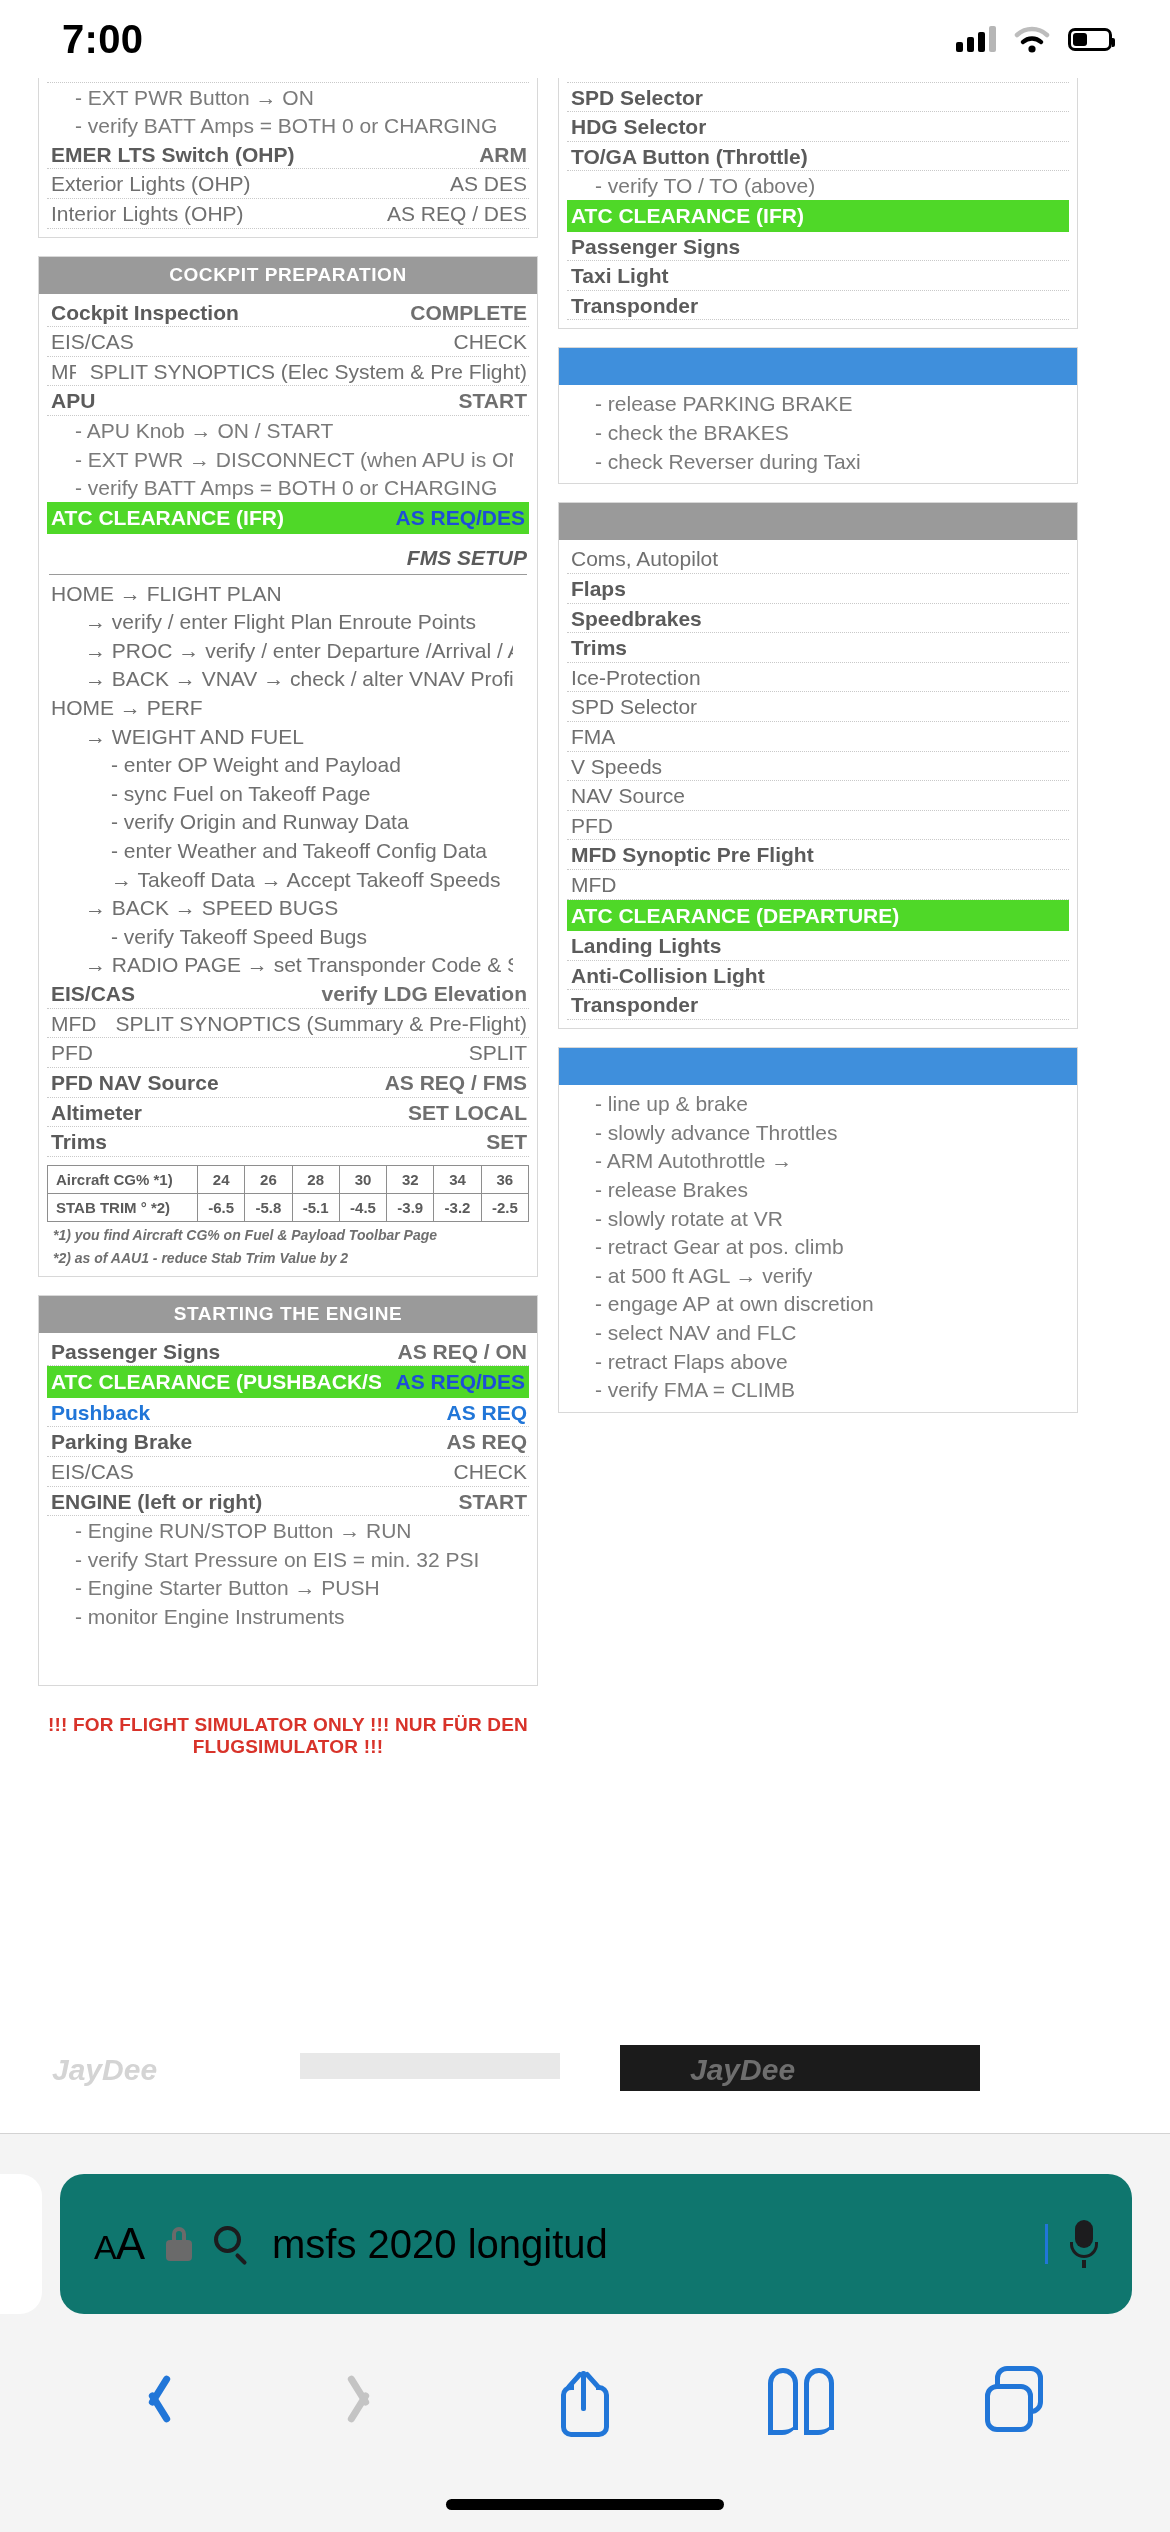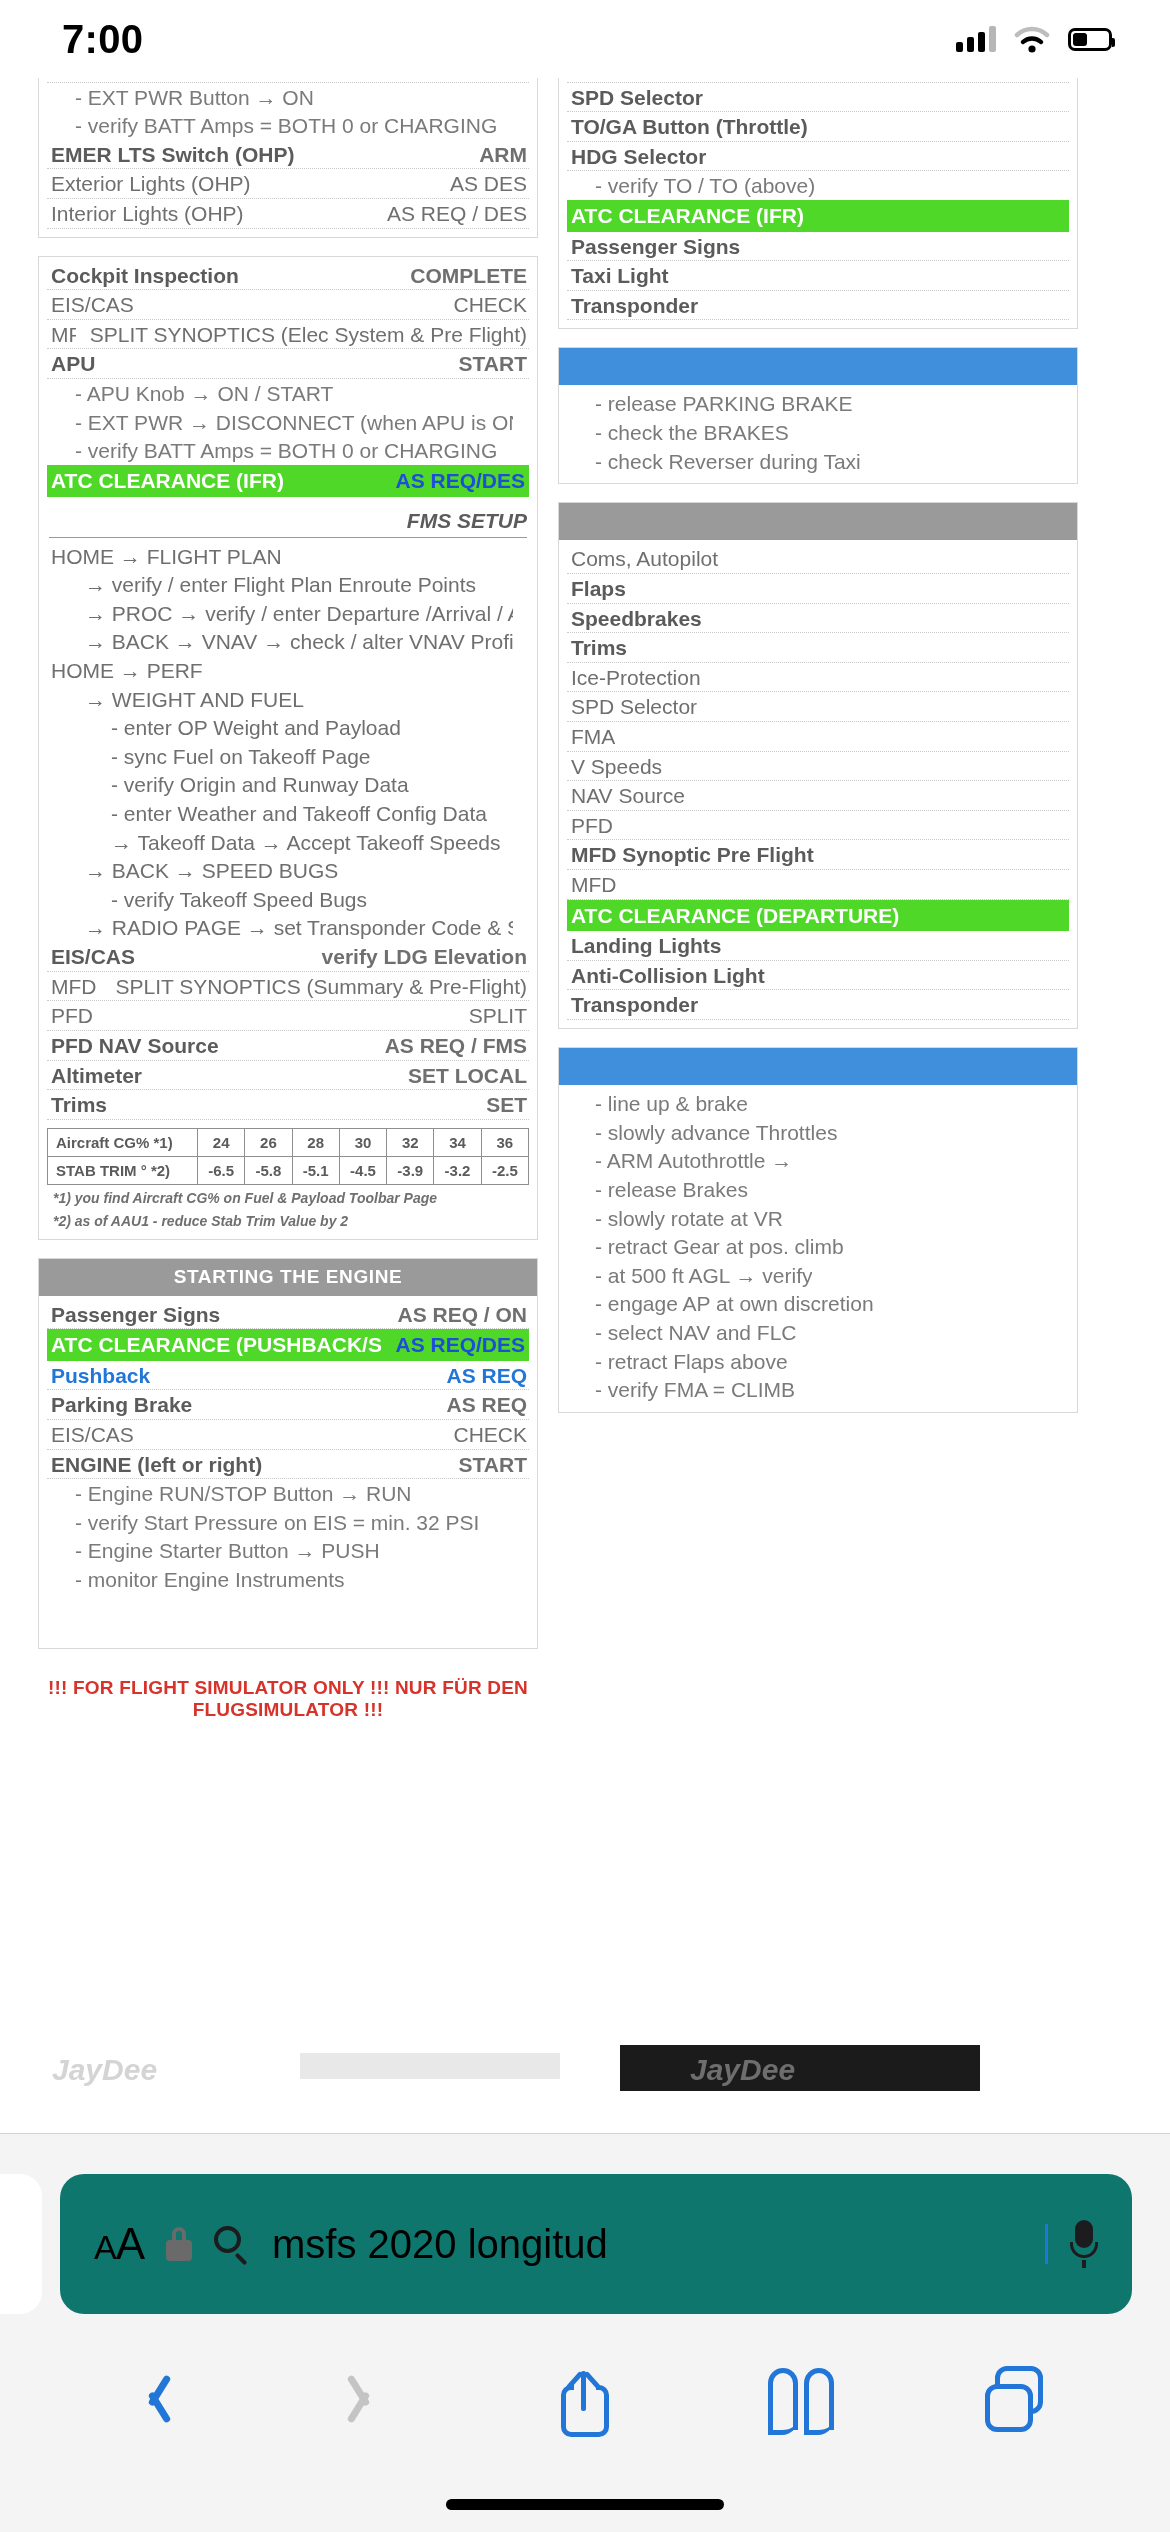--- a/index.html
+++ b/index.html
@@ -195,20 +195,21 @@
                 <span class="r">AS DES</span>
               </div>
               <div class="row" style="padding-left: 4px;">
                 <span class="l">Interior Lights (OHP)</span>
                 <span class="r">AS REQ / DES</span>
               </div>
             </div>
         </div>
 
         <div class="block">
+          <div class="bhdr">COCKPIT PREPARATION</div>
           <div class="bbody">
             <div id="cp-rows">
                 <div class="row b" style="padding-left: 4px;">
                   <span class="l">Cockpit Inspection</span>
                   <span class="r">COMPLETE</span>
                 </div>
                 <div class="row" style="padding-left: 4px;">
                   <span class="l">EIS/CAS</span>
                   <span class="r">CHECK</span>
                 </div>
@@ -406,25 +407,25 @@
           <div class="bbody" id="rt-rows">
               <div class="row b" style="padding-left: 4px;">
                 <span class="l">Altitude Selector</span>
                 <span class="r"></span>
               </div>
               <div class="row b" style="padding-left: 4px;">
                 <span class="l">SPD Selector</span>
                 <span class="r"></span>
               </div>
               <div class="row b" style="padding-left: 4px;">
+                <span class="l">HDG Selector</span>
+                <span class="r"></span>
+              </div>
+              <div class="row b" style="padding-left: 4px;">
                 <span class="l">TO/GA Button (Throttle)</span>
-                <span class="r"></span>
-              </div>
-              <div class="row b" style="padding-left: 4px;">
-                <span class="l">HDG Selector</span>
                 <span class="r"></span>
               </div>
               <div class="row sub" style="padding-left: 28px;">
                 <span class="l">- verify TO / TO (above)</span>
                 <span class="r"></span>
               </div>
               <div class="row green" style="padding-left: 4px;">
                 <span class="l">ATC CLEARANCE (IFR)</span>
                 <span class="r"></span>
               </div>

